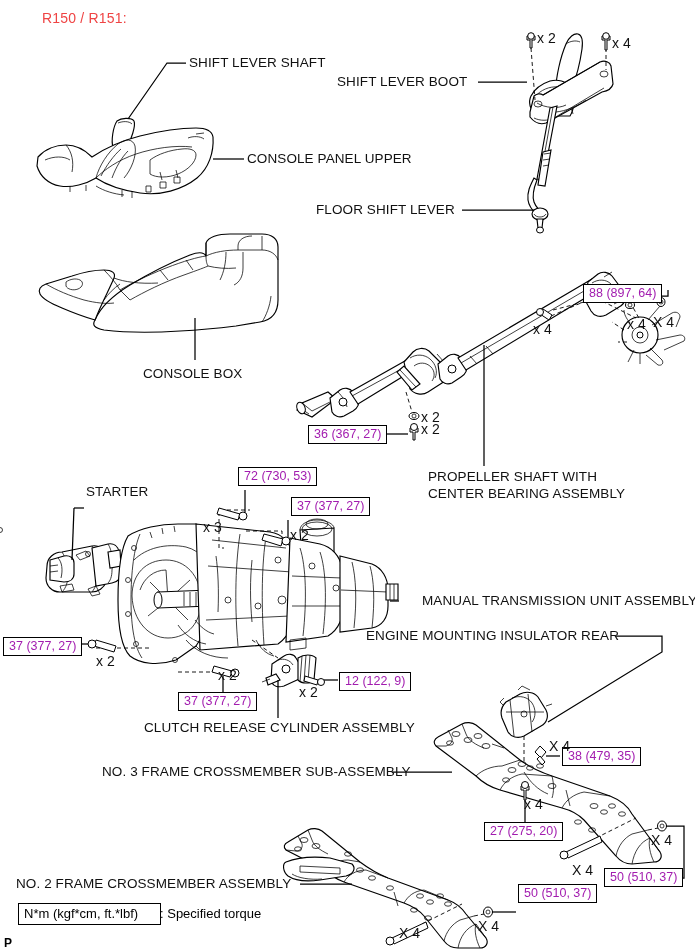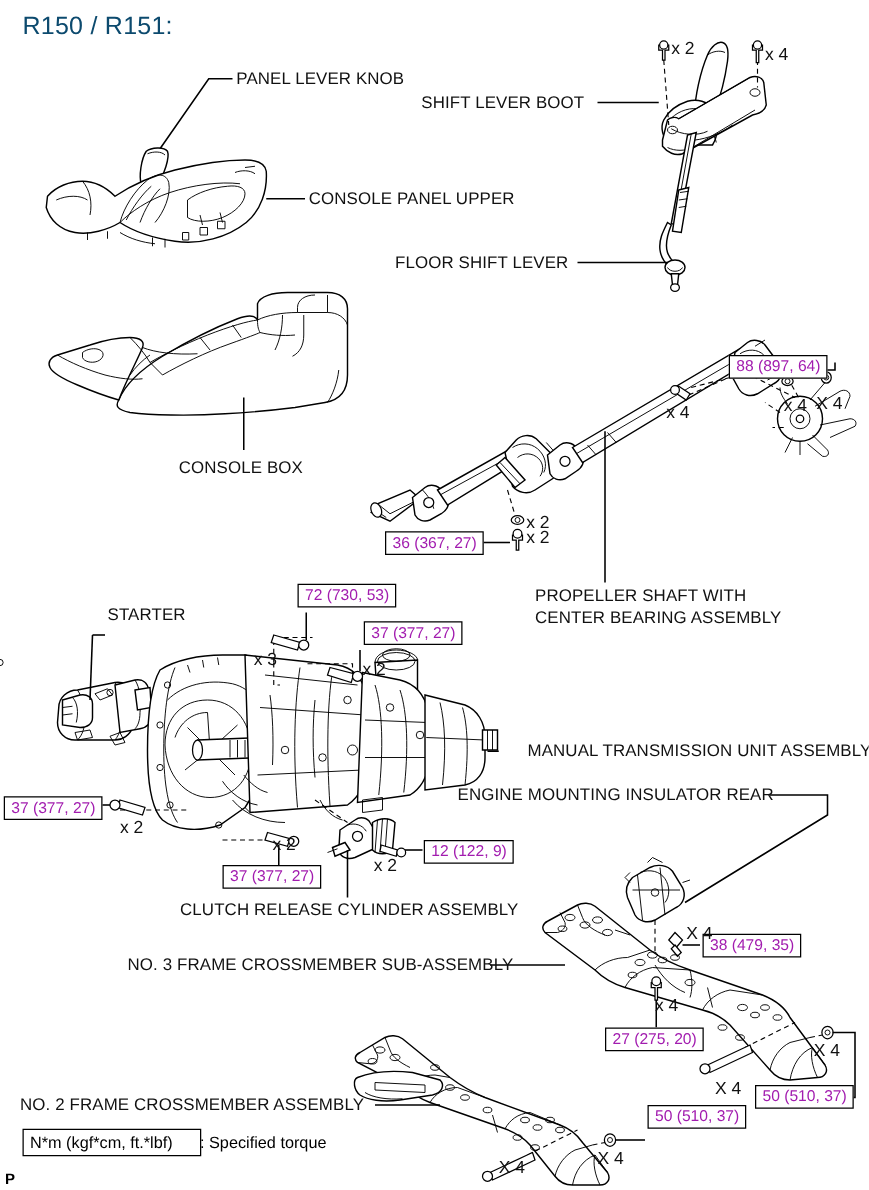--- a/index.html
+++ b/index.html
@@ -19,23 +19,24 @@
   .lbl {
     position: absolute;
     font-size: 13.5px;
     line-height: 16px;
     letter-spacing: 0.1px;
     white-space: nowrap;
     color: #111;
   }
   .title {
     position: absolute;
-    font-size: 20px;
+    font-size: 14px;
     letter-spacing: 0.2px;
-    color: #0c4a6e;
+    color: #ef4444;
+    margin-left: 24px;
   }
   .tq {
     position: absolute;
     font-size: 12.5px;
     line-height: 14px;
     white-space: nowrap;
     border: 1.6px solid #000;
     padding: 1px 5px 2px 5px;
     background: #fff;
     color: #a21caf;
@@ -597,21 +598,21 @@
     </g>
 
     <g>
       <path class="ln" d="M516,912 L516,912"></path>
     </g>
 
   </svg>
 
   <div class="title" style="left:18px; top:10px;">R150 / R151:</div>
 
-  <div class="lbl" style="left:189px; top:55px;">PANEL LEVER KNOB</div>
+  <div class="lbl" style="left:189px; top:55px;">SHIFT LEVER SHAFT</div>
 
   <div class="lbl" style="left:337px; top:74px;">SHIFT LEVER BOOT</div>
 
   <div class="lbl" style="left:247px; top:151px;">CONSOLE PANEL UPPER</div>
 
   <div class="lbl" style="left:316px; top:202px;">FLOOR SHIFT LEVER</div>
 
   <div class="lbl" style="left:143px; top:366px;">CONSOLE BOX</div>
 
   <div class="lbl" style="left:428px; top:469px;">PROPELLER SHAFT WITH</div>

